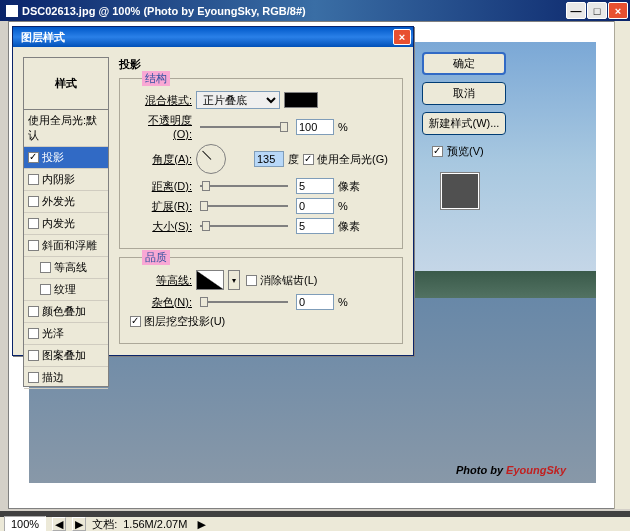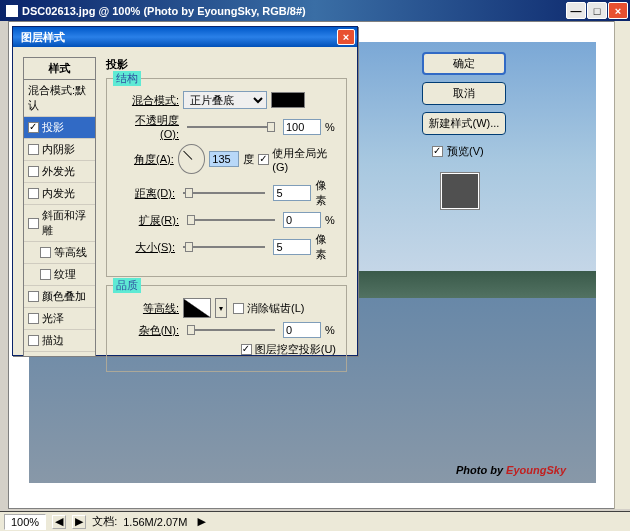--- a/index.html
+++ b/index.html
@@ -17,59 +17,59 @@
 .canvas-area { position: absolute; top: 21px; left: 8px; right: 8px; bottom: 22px; background: #fff; border: 1px solid #808080; overflow: hidden; }
 .photo { position: absolute; top: 20px; left: 20px; right: 25px; bottom: 25px; }
 .sky { position: absolute; top: 0; left: 0; right: 0; height: 55%; background: linear-gradient(to bottom, #7ba8d6, #a8c8e0, #c8d8e8); }
 .mountain { position: absolute; top: 52%; left: 0; right: 0; height: 8%; background: linear-gradient(to bottom, #3a5a4a, #5a7a6a); }
 .water { position: absolute; top: 58%; left: 0; right: 0; bottom: 0; background: linear-gradient(to bottom, #6888a8, #8898a8); }
 .watermark { position: absolute; bottom: 6px; right: 30px; font-style: italic; font-weight: bold; font-size: 12px; }
 .watermark .p1 { color: #000; margin-top: 29px; }
 .watermark .p2 { color: #c02020; }
 
 
-.statusbar { position: absolute; bottom: 0; left: 0; right: 0; height: 20px; background: #ece9d8; border-top: 1px solid #404040; display: flex; align-items: center; padding-left: 4px; gap: 6px; font-size: 10px; }
+.statusbar { position: absolute; bottom: 0; left: 0; right: 0; height: 20px; background: #ece9d8; border-top: 6px solid #404040; display: flex; align-items: center; padding-left: 4px; gap: 6px; font-size: 10px; }
 .statusbar .box { border: 1px inset #fff; padding: 1px 6px; background: #fff; display: inline-block; }
 .statusbar .nav-btn { width: 14px; height: 14px; background: #ece9d8; border: 1px outset #fff; display: flex; align-items: center; justify-content: center; cursor: pointer; }
 
 
-.dialog { position: absolute; top: 26px; left: 12px; width: 346px; height: 330px; background: #ece9d8; border: 1px solid #0a246a; box-shadow: 1px 1px 0 #808080; }
+.dialog { position: absolute; top: 26px; left: 12px; width: 402px; height: 330px; background: #ece9d8; border: 1px solid #0a246a; box-shadow: 1px 1px 0 #808080; }
 .dlg-titlebar { background: linear-gradient(to bottom, #0058c8, #2a80e8, #0050b8); height: 20px; display: flex; align-items: center; color: #fff; font-weight: bold; padding-left: 8px; }
 .dlg-titlebar .title { flex: 1; }
 .dlg-close { width: 18px; height: 16px; background: #e85030; color: #fff; display: flex; align-items: center; justify-content: center; cursor: pointer; margin-right: 2px; border: 1px solid #fff; border-radius: 2px; font-weight: bold; }
 .dlg-body { display: flex; height: calc(100% - 20px); padding: 10px; gap: 10px; }
 
 
 .styles-col { width: 86px; }
-.styles-header { border: 1px solid #808080; border-bottom: none; background: #ece9d8; padding: 3px 4px; text-align: center; font-weight: bold; }
+.styles-header { border: 1px solid #808080; border-bottom: none; background: #ece9d8; padding: 18px 4px; text-align: center; font-weight: bold; }
 .styles-list { border: 1px solid #808080; height: 278px; background: #ece9d8; }
 .style-item { padding: 3px 4px; display: flex; align-items: center; gap: 3px; border-bottom: 1px solid #d0ccc0; }
 .style-item.blend { background: #ece9d8; }
 .style-item.active { background: #316ac5; color: #fff; }
 .chk { width: 11px; height: 11px; border: 1px solid #808080; background: #fff; display: inline-block; flex-shrink: 0; position: relative; }
 .chk.checked::after { content: "✓"; position: absolute; top: -2px; left: 0; font-size: 10px; color: #000; }
 .style-item.active .chk.checked::after { color: #000; }
 .style-item.indent { padding-left: 16px; }
 
 
 .settings-col { flex: 1; }
 .panel-title { color: #000; font-weight: bold; margin-bottom: 6px; }
 .group { border: 1px solid #aca899; padding: 8px 10px 10px 10px; margin-bottom: 8px; position: relative; }
-.group-label { position: absolute; top: -8px; left: 6px; background: #5eead4; padding: 0 3px; color: #3050a0; }
+.group-label { position: absolute; top: -8px; left: 22px; background: #f9a8d4; padding: 0 3px; color: #3050a0; }
 .row { display: flex; align-items: center; margin: 4px 0; gap: 4px; }
 .row .lbl { width: 62px; text-align: right; color: #000; text-decoration: underline; }
 select, input[type=text] { border: 1px solid #7f9db9; font-size: 11px; padding: 1px 2px; }
 .blend-select { width: 84px; }
 .color-swatch { width: 34px; height: 16px; background: #000; border: 1px solid #808080; cursor: pointer; }
 .slider { width: 88px; height: 2px; background: #808080; position: relative; margin: 0 4px; }
 .slider .thumb { position: absolute; top: -4px; width: 8px; height: 10px; background: #ece9d8; border: 1px solid #808080; cursor: pointer; }
 .num-input { width: 38px; text-align: left; background: #fff; }
 .angle-dial { width: 30px; height: 30px; border: 1px solid #808080; border-radius: 50%; background: #ece9d8; position: relative; cursor: pointer; }
 .angle-dial .hand { position: absolute; top: 50%; left: 50%; width: 12px; height: 1px; background: #000; transform-origin: left center; transform: rotate(-135deg); }
-.angle-input { width: 30px; background: #b8d8f8; }
+.angle-input { width: 30px; background: #b8d8f8; margin-left: 24px; }
 .ck-inline { display: flex; align-items: center; gap: 3px; }
 .contour-swatch { width: 28px; height: 20px; border: 1px solid #808080; background: linear-gradient(to top right, #000 0%, #000 48%, #fff 52%, #fff 100%); cursor: pointer; }
 .dd-arrow { width: 12px; height: 20px; border: 1px solid #808080; background: #ece9d8; display: flex; align-items: center; justify-content: center; cursor: pointer; font-size: 8px; }
 
 
 .buttons-col { position: absolute; top: 52px; left: 422px; width: 84px; display: flex; flex-direction: column; gap: 7px; }
 .btn { background: #ece9d8; border: 1px solid #003c74; border-radius: 4px; padding: 3px 4px; text-align: center; cursor: pointer; }
 .btn.default { border: 2px solid #316ac5; padding: 2px 3px; }
 .preview-chk { display: flex; align-items: center; gap: 4px; padding-left: 10px; margin-top: 2px; }
 .preview-swatch { width: 40px; height: 38px; background: #505050; border: 1px solid #808080; box-shadow: inset 0 0 0 1px #fff; margin-left: 18px; margin-top: 6px; }
@@ -114,21 +114,21 @@
   <div class="dlg-titlebar">
     <span class="title">图层样式</span>
     <div class="dlg-close">×</div>
   </div>
   <div class="dlg-body">
 
     <div class="styles-col">
       <div class="styles-header">样式</div>
       <div class="styles-list">
         <div class="style-item blend">
-            <span>混合模式:默认</span>
+            <span>使用全局光:默认</span>
           </div>
         <div class="style-item active">
             <span class="chk checked"></span>
             <span>投影</span>
           </div>
         <div class="style-item">
             <span class="chk"></span>
             <span>内阴影</span>
           </div>
         <div class="style-item">
@@ -151,20 +151,24 @@
             <span class="chk"></span>
             <span>纹理</span>
           </div>
         <div class="style-item">
             <span class="chk"></span>
             <span>颜色叠加</span>
           </div>
         <div class="style-item">
             <span class="chk"></span>
             <span>光泽</span>
+          </div>
+        <div class="style-item">
+            <span class="chk"></span>
+            <span>图案叠加</span>
           </div>
         <div class="style-item">
             <span class="chk"></span>
             <span>描边</span>
           </div>
       </div>
     </div>
 
     <div class="settings-col">
       <div class="panel-title">投影</div>
@@ -233,21 +237,21 @@
             </span>
         </div>
         <div class="row">
           <span class="lbl">杂色(N):</span>
           <div class="slider">
               <div class="thumb" style="left:0"></div>
             </div>
           <input type="text" class="num-input" value="0" style="">
           <span>%</span>
         </div>
-        <div class="row" style="justify-content:flex-end">
+        <div class="row" style="justify-content:flex-start">
           <span class="ck-inline">
               <span class="chk checked"></span>
               <span>图层挖空投影(U)</span>
             </span>
         </div>
       </div>
     </div>
   </div>
 </div>
 

